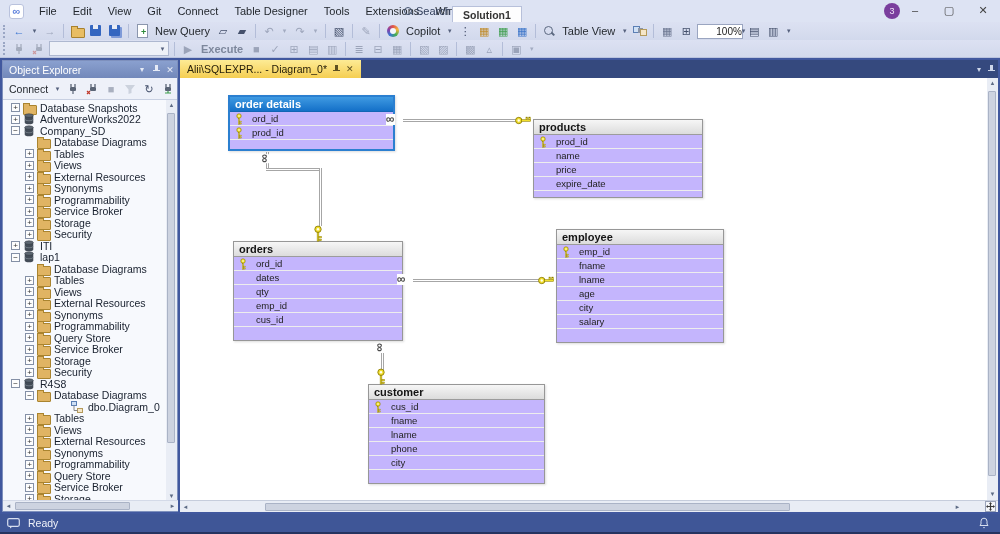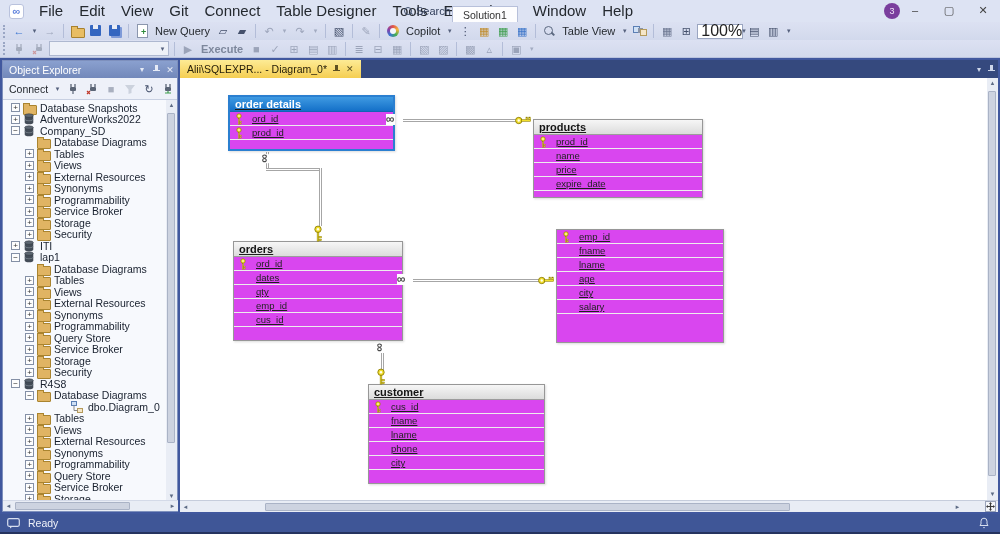--- a/index.html
+++ b/index.html
@@ -4,42 +4,42 @@
 <style>
   * { margin:0; padding:0; box-sizing:border-box; }
   html,body { width:1000px; height:534px; overflow:hidden; }
   body { font-family:"Liberation Sans","DejaVu Sans",sans-serif; font-size:11px; color:#1e1e1e; }
   #app { position:relative; width:1000px; height:534px; background:#4b63a8; overflow:hidden; }
 
   
   #titlebar { position:absolute; left:0; top:0; width:1000px; height:22px; background:#dde3f3; display:flex; align-items:center; }
   .vslogo { width:15px; height:15px; margin:0 7px 0 9px; background:#fff; border:1px solid #b9c2dd; border-radius:3px; color:#5a7edc; font-weight:bold; font-size:11px; line-height:13px; text-align:center; font-style:italic; }
   #menu-bar { display:flex; height:22px; }
-  .menu-item { padding:0 8px; line-height:22px; font-size:15px; color:#24292f; cursor:default; }
+  .menu-item { padding:0 8px; line-height:22px; font-size:11px; color:#24292f; cursor:default; }
   #search-box { position:absolute; left:398px; top:0; height:22px; display:flex; align-items:center; gap:4px; padding:0 6px; color:#33405c; }
   .mag { position:relative; width:8px; height:8px; }
   .mag::before { content:''; position:absolute; left:0; top:0; width:6px; height:6px; border:1.4px solid #43536f; border-radius:50%; }
   .mag::after { content:''; position:absolute; left:6px; top:6px; width:3px; height:1.4px; background:#43536f; transform:rotate(45deg); }
-  #solution-box { position:absolute; left:452px; top:6px; height:20px; line-height:17px; background:#fdfdfe; border:1px solid #b7c0da; padding:0 10px; font-size:10.5px; color:#333; }
+  #solution-box { position:absolute; left:452px; top:6px; height:20px; line-height:17px; background:#fdfdfe; border:1px solid #b7c0da; padding:0 10px; font-size:10.5px; color:#333;font-weight:bold; }
   #user-badge { position:absolute; left:884px; top:3px; width:16px; height:16px; border-radius:50%; background:#7a3e9d; color:#f0e4f8; font-size:9px; line-height:16px; text-align:center; }
   #win-controls { position:absolute; right:0; top:0; height:22px; display:flex; }
   .win-btn { width:34px; height:22px; text-align:center; line-height:21px; font-size:11px; color:#444; }
 
   
   .toolbar { position:absolute; left:0; width:1000px; display:flex; align-items:center; gap:3px; padding-left:3px; background:linear-gradient(#dce1f2,#d2d9ec); }
   #toolbar-main { top:22px; height:18px; }
   #toolbar-query { top:40px; height:18px; border-bottom:1px solid #b9c3de; }
   .ti { position:relative; display:inline-block; width:16px; height:16px; text-align:center; line-height:16px; font-size:11px; color:#44506b; cursor:default; }
   .ti svg { width:12px; height:12px; margin-top:2px; }
   .ti.dis { opacity:.4; }
   .tlabel { font-size:11px; color:#24292f; padding:0 2px; line-height:16px; }
   .tlabel.dis { color:#7d879c;font-weight:bold; }
   .tsep { width:1px; height:14px; background:#b3bdd8; margin:0 2px; }
   .tcombo { display:inline-flex; width:46px; height:15px; background:#fff; border:1px solid #9aa5c0; align-items:center; }
-  .tcombo-val { flex:1; font-size:16px; padding-left:3px; color:#222; }
+  .tcombo-val { flex:1; font-size:10px; padding-left:18px; color:#222; }
   .tcombo-btn { width:11px; font-size:7px; color:#55617d; text-align:center; }
   .tinput { display:inline-flex; width:120px; height:15px; background:#eef1f8; border:1px solid #aeb8d0; justify-content:flex-end; align-items:center; }
   .i-grip { width:5px !important; border-left:2px dotted #9aa6c4; height:13px; }
   .i-back-arrow { color:#3a76d2; font-weight:bold; }
   .i-open-folder::before { content:''; position:absolute; left:2px; top:5px; width:12px; height:8px; background:#e8bd63; border:1px solid #a8812e; border-radius:1px; }
   .i-open-folder::after { content:''; position:absolute; left:2px; top:3px; width:5px; height:2px; background:#e8bd63; border:1px solid #a8812e; border-bottom:none; }
   .i-save::before,.i-save-all::before { content:''; position:absolute; left:2px; top:2px; width:11px; height:11px; background:#3466c0; border-radius:1px; }
   .i-save::after,.i-save-all::after { content:''; position:absolute; left:5px; top:2px; width:5px; height:4px; background:#e8ecf5; }
   .i-save-all::before { box-shadow:2px 2px 0 #7e9ad8; }
   .i-new-query-doc::before { content:''; position:absolute; left:3px; top:1px; width:9px; height:12px; background:#fff; border:1px solid #8b96ad; }
@@ -105,21 +105,21 @@
   
   .lines-layer,.tables-layer,.marks-layer { position:absolute; left:0; top:0; width:100%; height:100%; }
   .lines-layer,.marks-layer { pointer-events:none; }
   .cline-h { position:absolute; height:3px; border-top:1px solid #a6a6a6; border-bottom:1px solid #a6a6a6; background:#fff; }
   .cline-v { position:absolute; width:3px; border-left:1px solid #a6a6a6; border-right:1px solid #a6a6a6; background:#fff; }
   .mark-inf { position:absolute; font-size:12px; font-weight:bold; color:#4a4a4a; background:#fff; line-height:11px; }
   .mark-inf.v { transform:rotate(90deg); }
   .mark-key { position:absolute; width:12px; height:17px; }
   .mark-key svg { width:12px; height:17px; display:block; }
   .mark-key.h { transform:rotate(-90deg); transform-origin:center; }
-  .dtable { position:absolute; background:#d946ef; border:1px solid #979797; box-shadow:1px 1px 2px rgba(60,60,60,.18);text-decoration:underline; }
+  .dtable { position:absolute; background:#c4b5fd; border:1px solid #979797; box-shadow:1px 1px 2px rgba(60,60,60,.18); }
   .dtable.sel { border:2px solid #2b7fd0; }
   .dtable-h { height:15px; line-height:15px; font-size:11px; font-weight:bold; padding-left:5px; background:linear-gradient(#f6f6f6,#dcdcdc); border-bottom:1px solid #9c9c9c; color:#141414; white-space:nowrap; overflow:hidden; }
   .dtable.sel .dtable-h { background:linear-gradient(#3f9ae2,#1470c8); color:#fff; border-bottom:1px solid #1265b5; }
   .dfield { position:relative; height:14px; line-height:14px; font-size:9.5px; color:#222; padding-left:22px; border-bottom:1px solid #ededed; white-space:nowrap; }
   .dfield .key-ic { position:absolute; left:5px; top:1px; width:8px; height:12px; }
   .dfield .key-ic svg { width:8px; height:12px; display:block; }
 
   
   #statusbar { position:absolute; left:0; top:514px; width:1000px; height:18px; background:#3f5697; color:#eef1f9; display:flex; align-items:center; font-size:10.5px; }
   #status-icon { margin:0 8px 0 7px; width:13px; height:11px; }
@@ -562,20 +562,21 @@
                     <rect x="5.8" y="10.8" width="2.4" height="1.4" fill="#f2df2e" stroke="#8a7a00" stroke-width="0.5"></rect>
                     <rect x="5.8" y="13.4" width="2.4" height="1.4" fill="#f2df2e" stroke="#8a7a00" stroke-width="0.5"></rect>
                   </svg>
                 </span><span>ord_id</span></div>
               <div class="dfield"><span>dates</span></div>
               <div class="dfield"><span>qty</span></div>
               <div class="dfield"><span>emp_id</span></div>
               <div class="dfield"><span>cus_id</span></div>
             </div>
             <div class="dtable" style="left: 376px; top: 151px; width: 168px; height: 114px;">
+              <div class="dtable-h">employee</div>
               <div class="dfield"><span class="key-ic">
                   <svg viewBox="0 0 10 16">
                     <circle cx="5" cy="4" r="3" fill="#f2df2e" stroke="#8a7a00" stroke-width="0.8"></circle>
                     <circle cx="5" cy="4" r="1.1" fill="#fffef0"></circle>
                     <rect x="4.2" y="6.8" width="1.6" height="8.4" fill="#f2df2e" stroke="#8a7a00" stroke-width="0.5"></rect>
                     <rect x="5.8" y="10.8" width="2.4" height="1.4" fill="#f2df2e" stroke="#8a7a00" stroke-width="0.5"></rect>
                     <rect x="5.8" y="13.4" width="2.4" height="1.4" fill="#f2df2e" stroke="#8a7a00" stroke-width="0.5"></rect>
                   </svg>
                 </span><span>emp_id</span></div>
               <div class="dfield"><span>fname</span></div>

